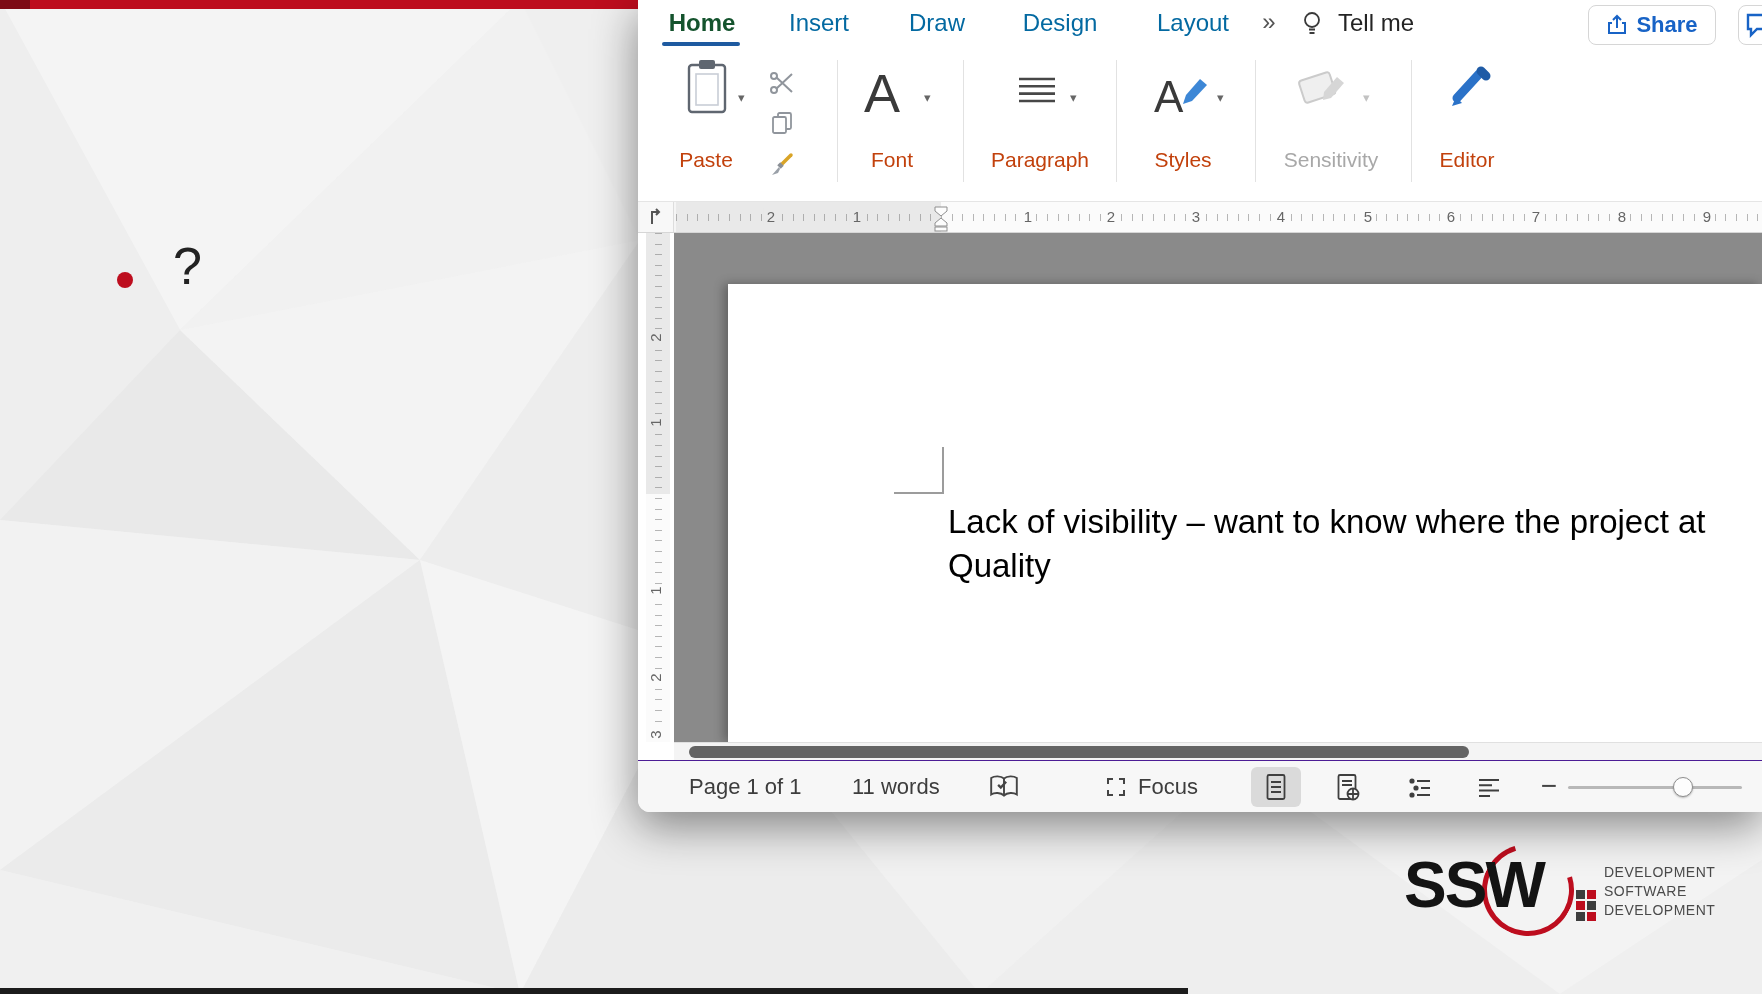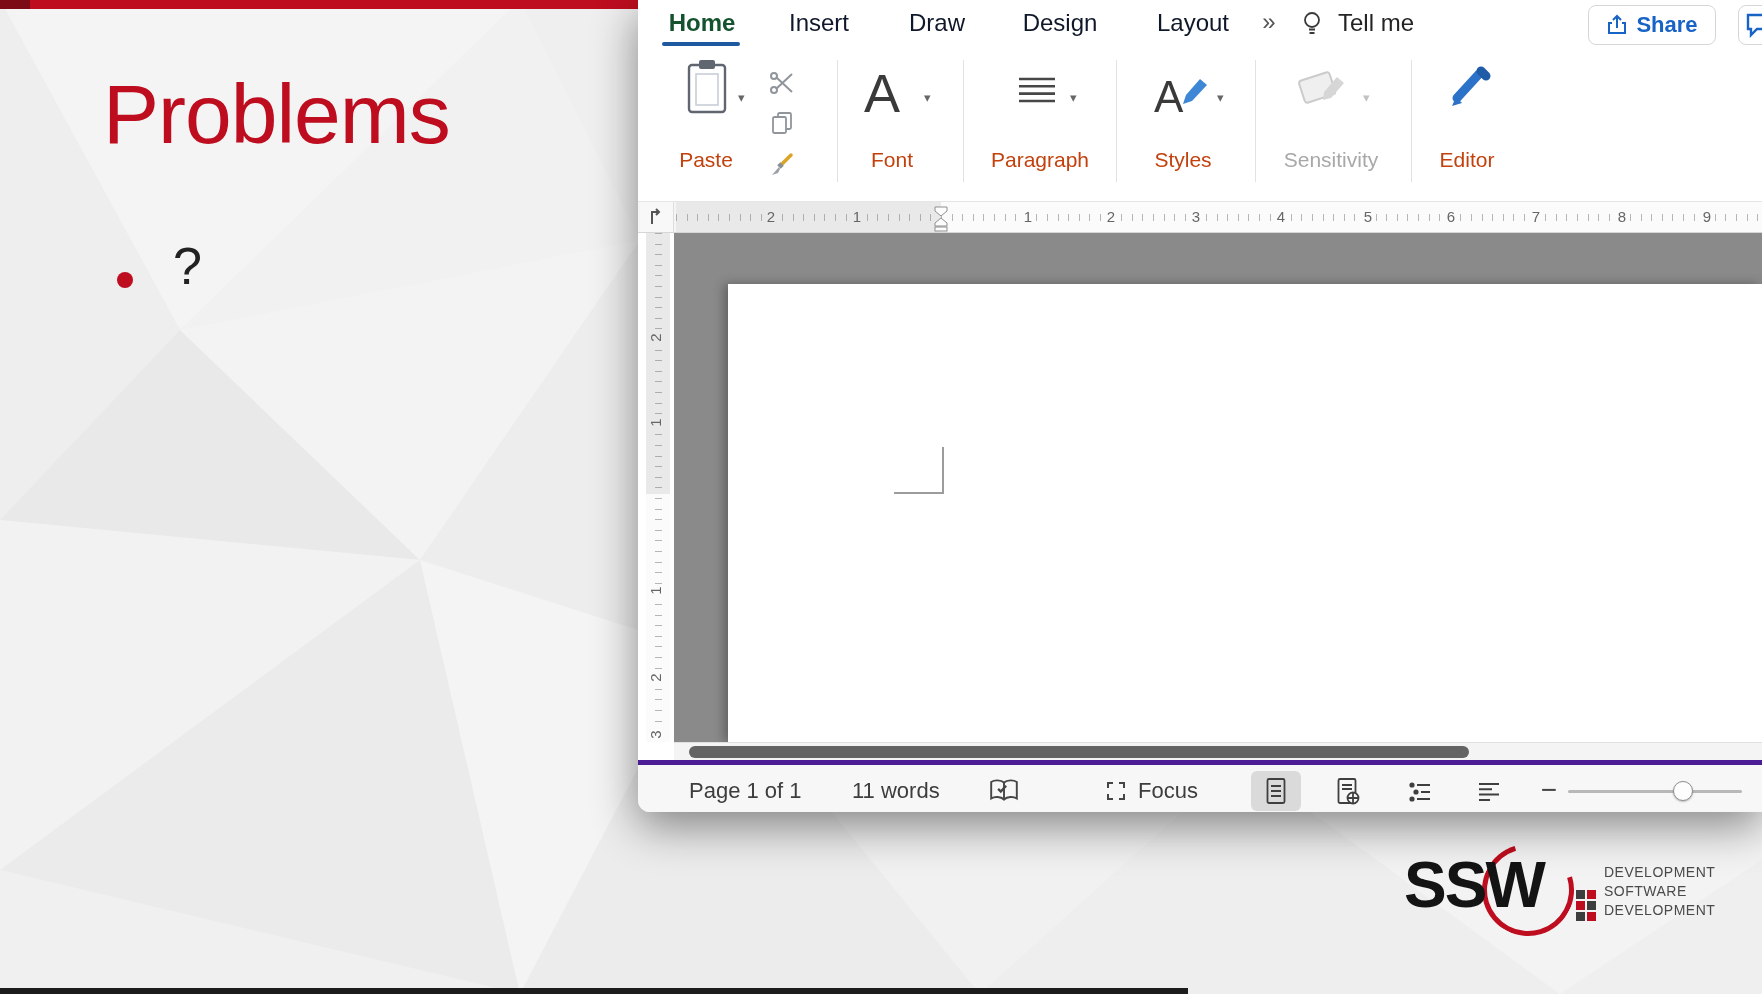--- a/index.html
+++ b/index.html
@@ -32,21 +32,21 @@
     color:#4a4a4a; letter-spacing:.5px; }
   .bottom-strip { position:absolute; left:0; top:988px; width:1188px; height:6px; background:#1c1c1c; }
 
   
   .word-window { position:absolute; left:638px; top:0; width:1124px; height:812px; z-index:10;
     background:#fff; border-radius:0 0 0 12px; box-shadow:0 14px 45px rgba(0,0,0,.45); }
 
   
   .tabbar { position:absolute; left:0; top:0; width:1124px; height:50px; background:#fff; }
   .tab { position:absolute; top:0; height:46px; line-height:46px; text-align:center;
-    font-size:24px; color:#0f172a; cursor:default; }
+    font-size:24px; color:#0369a1; cursor:default; }
   .tab.active { font-weight:700; color:#14532d; }
   .tab-underline { position:absolute; left:24px; top:42px; width:78px; height:4px;
     background:#1e5aa0; border-radius:2px; }
   .overflow-glyph { position:absolute; left:615px; top:0; width:32px; height:46px; line-height:44px;
     text-align:center; font-size:24px; color:#555; }
   .bulb { position:absolute; left:662px; top:10px; }
   .tellme { position:absolute; left:700px; top:0; height:46px; line-height:46px;
     font-size:24px; color:#242424; }
   .share-btn { position:absolute; left:950px; top:5px; width:128px; height:40px;
     border:1px solid #d6d6d6; border-radius:8px; background:#fff; display:flex;
@@ -103,21 +103,21 @@
   .doc-line { white-space:nowrap; }
 
   
   .h-scroll { position:absolute; left:36px; top:742px; width:1088px; height:18px; background:#f4f4f4;
     border-top:1px solid #e0e0e0; }
   .h-thumb { position:absolute; left:15px; top:3px; width:780px; height:12px; background:#646464;
     border-radius:6px; }
 
   
   .statusbar { position:absolute; left:0; top:760px; width:1124px; height:52px; background:#f7f7f7;
-    border-top:5px solid #4c1d95; border-radius:0 0 0 12px; font-size:22px; color:#3d3d3d; }
+    border-top:1px solid #4c1d95; border-radius:0 0 0 12px; font-size:22px; color:#3d3d3d; }
   .sb-text { position:absolute; top:0; height:52px; line-height:52px; }
   .view-selected { position:absolute; left:613px; top:6px; width:50px; height:40px; background:#dadada;
     border-radius:6px; display:flex; align-items:center; justify-content:center; }
   .sb-icon { position:absolute; top:13px; }
   .zoom-minus { position:absolute; left:896px; top:0; width:30px; height:52px; line-height:50px;
     text-align:center; font-size:28px; color:#444; }
   .zoom-track { position:absolute; left:930px; top:25px; width:174px; height:3px; background:#b8b8b8;
     border-radius:2px; }
   .zoom-thumb { position:absolute; left:1035px; top:16px; width:20px; height:20px; border-radius:50%;
     background:#fdfdfd; border:1px solid #8e8e8e; box-shadow:0 1px 2px rgba(0,0,0,.25); }
@@ -139,21 +139,20 @@
       <polygon points="0,870 520,994 0,994" fill="#f0f0f0"></polygon>
       <polygon points="420,560 640,240 700,650" fill="#ededed"></polygon>
       <polygon points="420,560 700,650 520,994" fill="#f4f4f4"></polygon>
       <polygon points="520,994 700,650 980,994" fill="#ececec"></polygon>
       <polygon points="700,650 980,994 1240,760" fill="#f1f1f1"></polygon>
       <polygon points="980,994 1240,760 1560,994" fill="#eeeeee"></polygon>
       <polygon points="1240,760 1560,994 1762,860 1762,700" fill="#f3f3f3"></polygon>
       <polygon points="1560,994 1762,860 1762,994" fill="#efefef"></polygon>
     </svg>
     <div class="red-stripe"></div>
-    <div class="slide-title">Problems</div>
     <span class="bullet-dot"></span>
     <span class="bullet-text">?</span>
 
     <div class="ssw-logo">
       <span class="ssw-swoosh"></span>
       <span class="ssw-text">SSW</span>
       <span class="ssw-squares">
         <i class="sq-dark"></i>
           <i class="sq-red"></i>
         <i class="sq-red"></i>
@@ -345,20 +344,24 @@
       <span class="v-num margin" style="top:181px;">1</span>
       <span class="v-num text" style="top:349px;">1</span>
       <span class="v-num text" style="top:436px;">2</span>
       <span class="v-num text" style="top:493px;">3</span>
     </div>
 
     <div class="doc-canvas">
       <div class="page">
         <div class="corner-v"></div>
         <div class="corner-h"></div>
+        <div class="doc-text">
+          <div class="doc-line">Lack of visibility – want to know where the project at</div>
+          <div class="doc-line">Quality</div>
+        </div>
       </div>
     </div>
 
     <div class="h-scroll">
       <div class="h-thumb"></div>
     </div>
 
     <div class="statusbar">
       <span class="sb-text" style="left:51px;">Page 1 of 1</span>
       <span class="sb-text" style="left:214px;">11 words</span>

